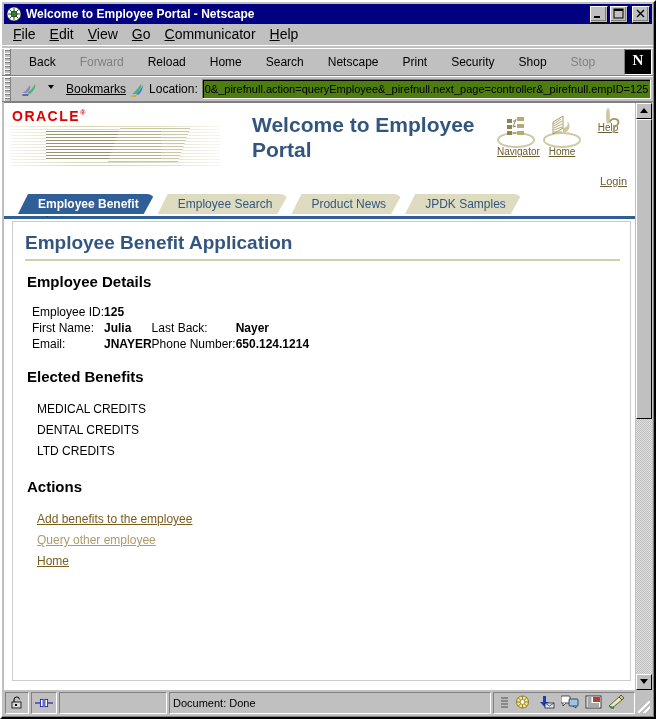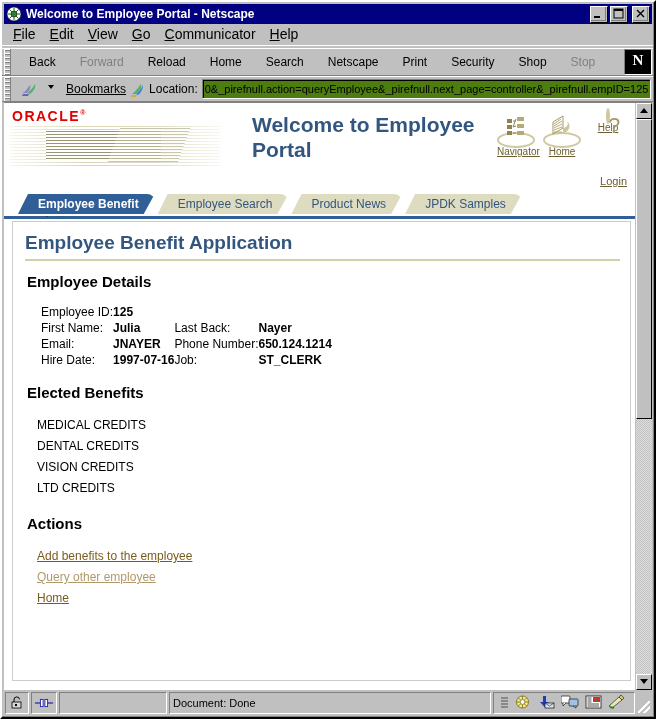--- a/index.html
+++ b/index.html
@@ -463,21 +463,21 @@
     margin: 0 0 12px 2px;
   }
   .section-title {
     font-size: 15px;
     font-weight: bold;
     color: #000000;
     margin: 0 0 14px 4px;
   }
   .detail-table {
     border-collapse: collapse;
-    margin-left: 18px;
+    margin-left: 9px;
     margin-bottom: 16px;
   }
   .detail-table td {
     font-size: 12px;
     color: #000000;
     padding: 1px 0;
     vertical-align: top;
     white-space: nowrap;
   }
   .dt-label { padding-right: 8px; }
@@ -732,34 +732,27 @@
             <td class="dt-value">Julia</td>
             <td class="dt-label">Last Back:</td>
             <td class="dt-value">Nayer</td>
           </tr>
           <tr>
             <td class="dt-label">Email:</td>
             <td class="dt-value">JNAYER</td>
             <td class="dt-label">Phone Number:</td>
             <td class="dt-value">650.124.1214</td>
           </tr>
-          <tr>
-            <td class="dt-label">Hire Date:</td>
-            <td class="dt-value">1997-07-16</td>
-            <td class="dt-label">Job:</td>
-            <td class="dt-value">ST_CLERK</td>
-          </tr>
         </tbody>
           </table>
 
         <div class="section-title">Elected Benefits</div>
         <ul class="benefit-list">
           <li>MEDICAL CREDITS</li>
           <li>DENTAL CREDITS</li>
-          <li>VISION CREDITS</li>
           <li>LTD CREDITS</li>
         </ul>
 
         <div class="section-title">Actions</div>
         <ul class="actions-list">
           <li>
             <span class="action-link">Add benefits to the employee</span>
           </li>
           <li>
             <span class="action-link visited">Query other employee</span>

